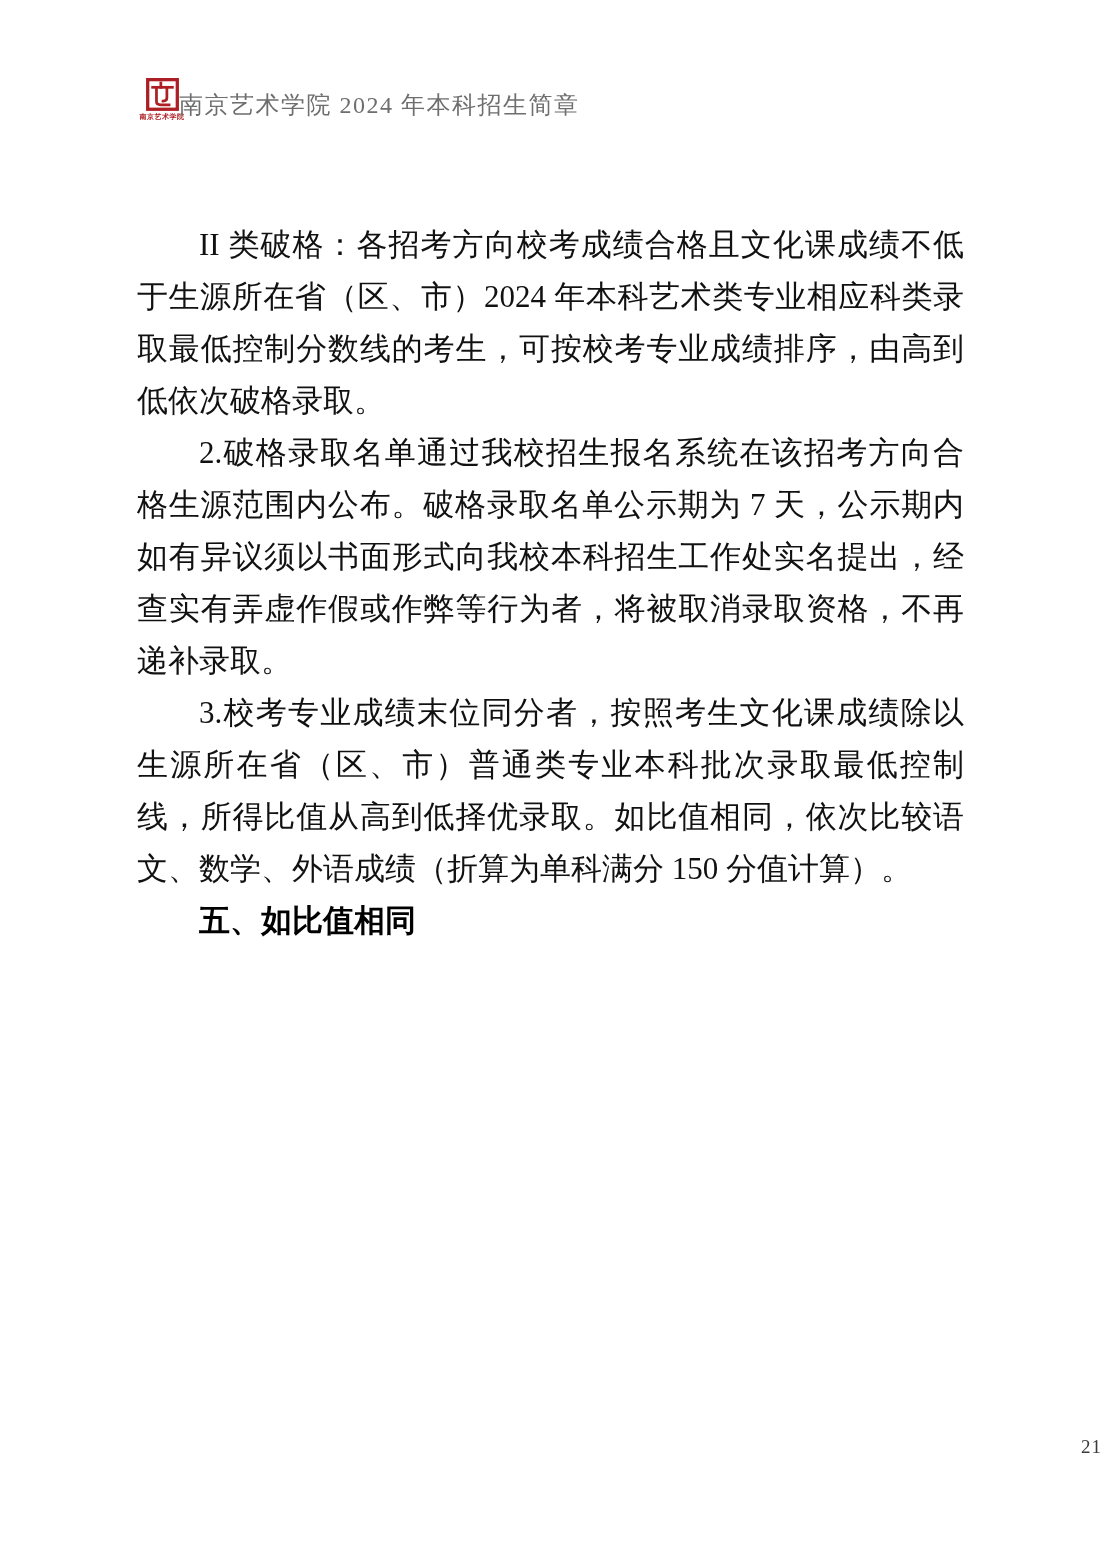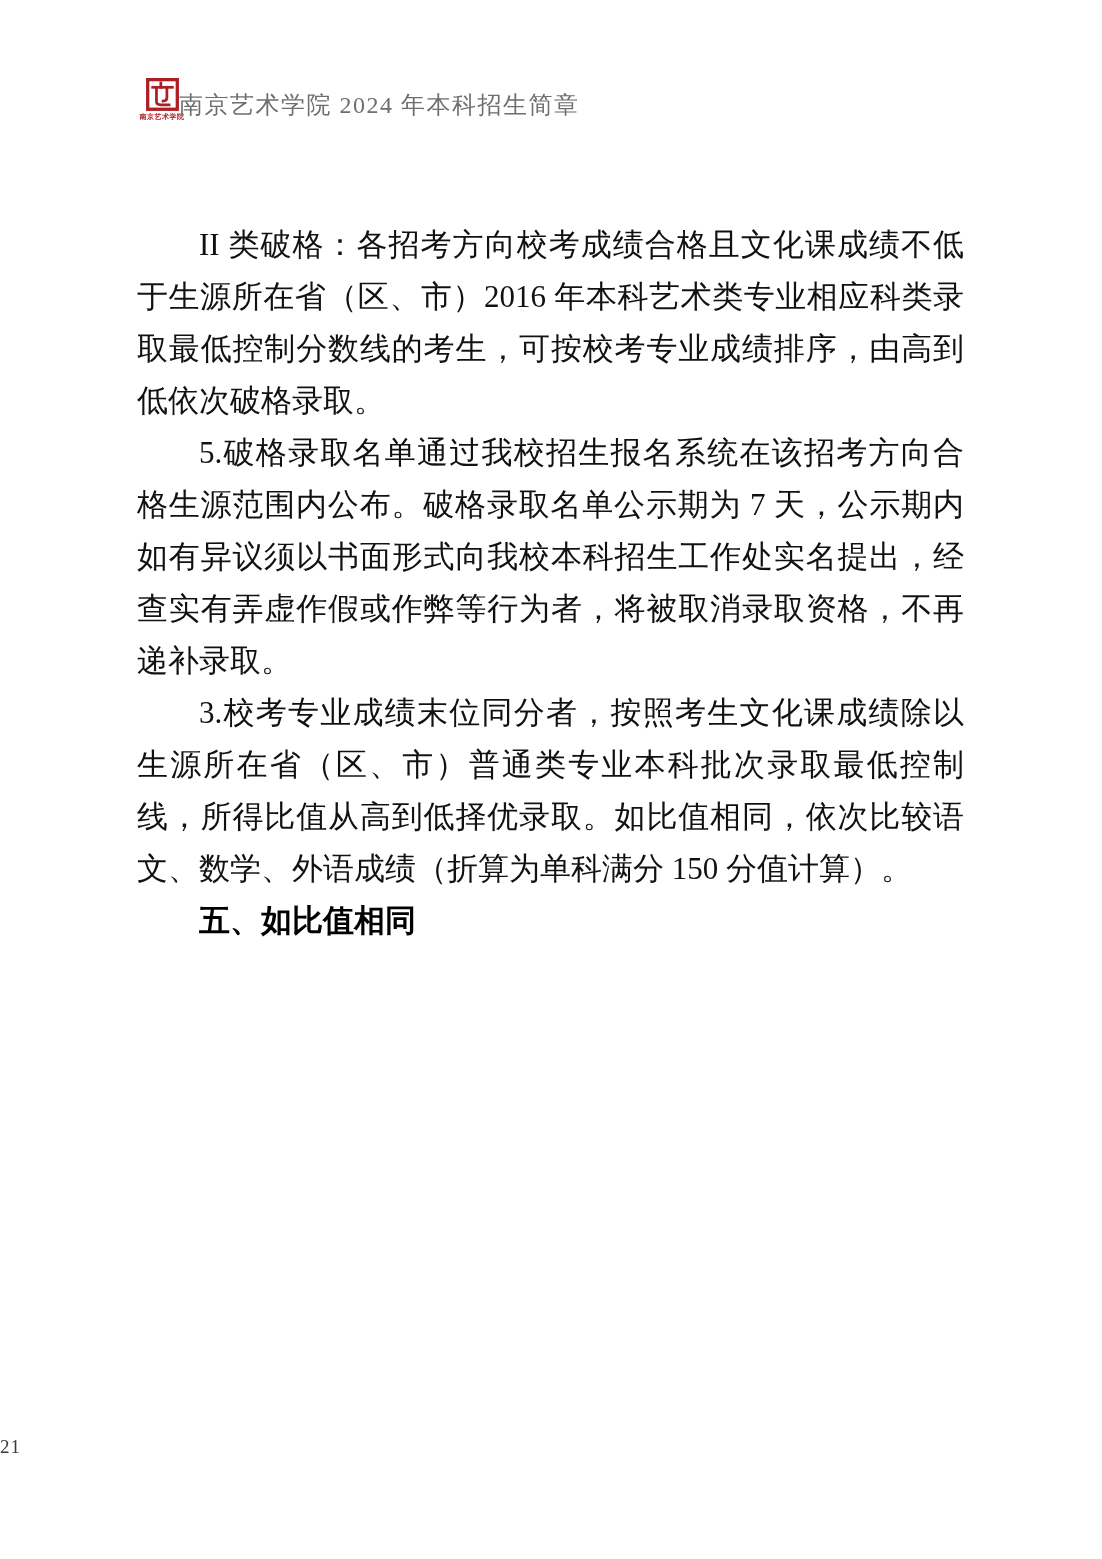--- a/index.html
+++ b/index.html
@@ -76,21 +76,21 @@
     color: #000000;
     text-align: left;
   }
 
   
   .page-number {
     position: absolute;
     top: 1419px;
     left: 0;
     width: 100%;
-    text-align: left;
+    text-align: right;
     font-size: 19px;
     color: #3a3a3a;
     letter-spacing: 1px;
   }
 </style>
 </head>
 <body>
 
 <div class="page">
 
@@ -100,21 +100,21 @@
       <path d="M27 9 V17"></path>
       <path d="M12 17 H48"></path>
       <path d="M19 17 V43 Q19 49 27 49 H42"></path>
       <path d="M38 17 V36 Q38 42 31 42"></path>
     </svg>
     <div class="seal-caption">南京艺术学院</div>
   </div>
   <div class="header-title">南京艺术学院 2024 年本科招生简章</div>
 
   <div class="doc-body">
-    <p class="para">II 类破格：各招考方向校考成绩合格且文化课成绩不低于生源所在省（区、市）2016 年本科艺术类专业相应科类录取最低控制分数线的考生，可按校考专业成绩排序，由高到低依次破格录取。</p>
-    <p class="para">5.破格录取名单通过我校招生报名系统在该招考方向合格生源范围内公布。破格录取名单公示期为 7 天，公示期内如有异议须以书面形式向我校本科招生工作处实名提出，经查实有弄虚作假或作弊等行为者，将被取消录取资格，不再递补录取。</p>
+    <p class="para">II 类破格：各招考方向校考成绩合格且文化课成绩不低于生源所在省（区、市）2024 年本科艺术类专业相应科类录取最低控制分数线的考生，可按校考专业成绩排序，由高到低依次破格录取。</p>
+    <p class="para">2.破格录取名单通过我校招生报名系统在该招考方向合格生源范围内公布。破格录取名单公示期为 7 天，公示期内如有异议须以书面形式向我校本科招生工作处实名提出，经查实有弄虚作假或作弊等行为者，将被取消录取资格，不再递补录取。</p>
     <p class="para">3.校考专业成绩末位同分者，按照考生文化课成绩除以生源所在省（区、市）普通类专业本科批次录取最低控制线，所得比值从高到低择优录取。如比值相同，依次比较语文、数学、外语成绩（折算为单科满分 150 分值计算）。</p>
     <h2 class="section-heading">五、如比值相同</h2>
   </div>
 
   <div class="page-number">21</div>
 
 </div>
 
 </body></html>

